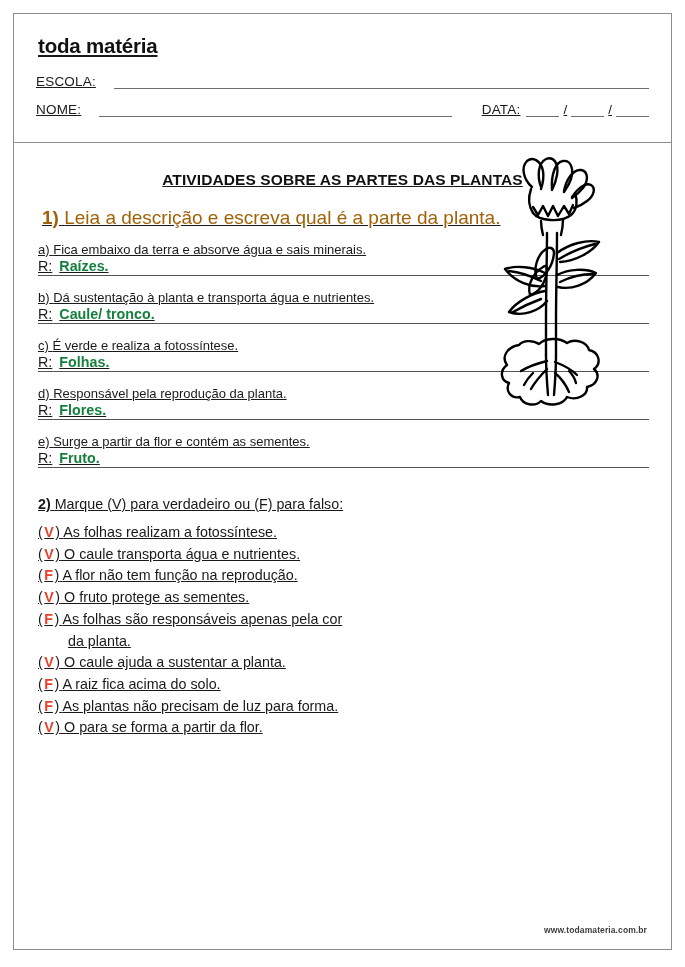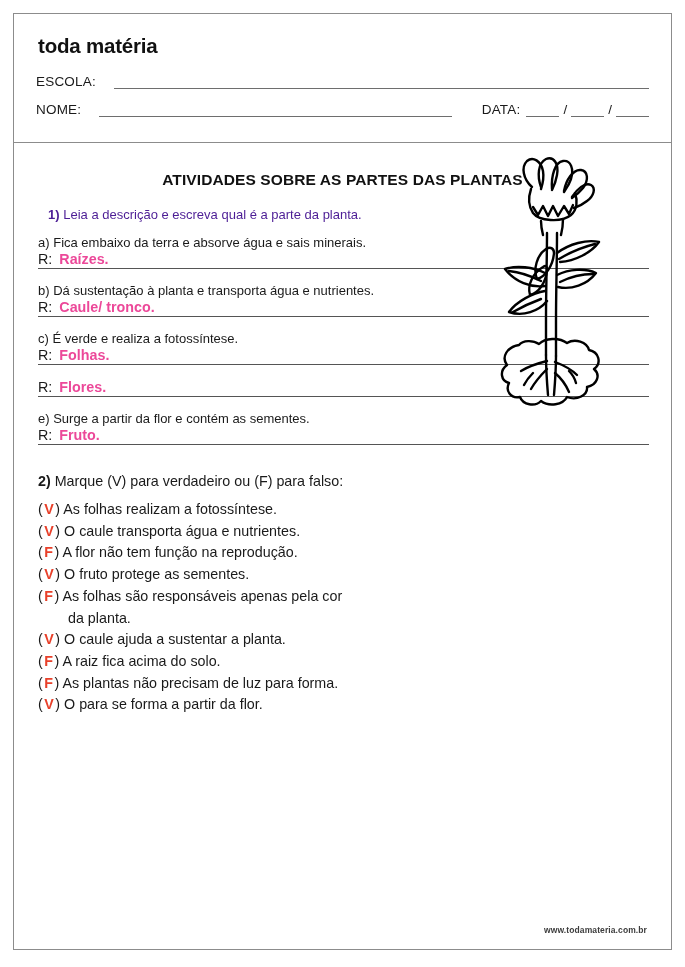--- a/index.html
+++ b/index.html
@@ -17,20 +17,21 @@
 
   .page {
     position: absolute;
     left: 13px;
     top: 13px;
     width: 659px;
     height: 937px;
     border: 1px solid #8c8c8c;
     box-sizing: border-box;
     background: #ffffff;
+    text-decoration: underline;
   }
 
   
   .header {
     border-bottom: 1px solid #8c8c8c;
     padding: 16px 22px 10px 22px;
     box-sizing: border-box;
     height: 129px;
   }
   .logo {
@@ -90,23 +91,23 @@
   }
   .title {
     text-align: center;
     font-size: 15.5px;
     font-weight: bold;
     letter-spacing: 0.1px;
     margin: 8px 0 18px 0;
     color: #111111;
   }
   .q-intro {
-    font-size: 13px;
-    margin: 0 0 13px 12px;
-    color: #4c1d95;
+    font-size: 19px;
+    margin: 0 0 13px 6px;
+    color: #a16207;
   }
   .q-num { font-weight: bold; }
 
   .item { margin-bottom: 14px; }
   .item-text {
     font-size: 13px;
     margin: 0 0 1px 2px;
     color: #1a1a1a;
   }
   .answer-line {
@@ -117,21 +118,21 @@
     margin-left: 2px;
   }
   .answer-r {
     font-size: 14.3px;
     color: #1a1a1a;
     margin-right: 3px;
   }
   .answer-val {
     font-size: 14.3px;
     font-weight: bold;
-    color: #ec4899;
+    color: #15803d;
     padding-left: 4px;
   }
 
   
   .tf-section { margin-top: 28px; }
   .tf-intro {
     font-size: 14.3px;
     margin: 0 0 10px 2px;
   }
   .tf-list {
@@ -237,20 +238,24 @@
         <span>c)</span>
         <span>É verde e realiza a fotossíntese.</span>
       </div>
       <div class="answer-line">
         <span class="answer-r">R:</span>
         <span class="answer-val">Folhas.</span>
       </div>
     </div>
 
     <div class="item">
+      <div class="item-text">
+        <span>d)</span>
+        <span>Responsável pela reprodução da planta.</span>
+      </div>
       <div class="answer-line">
         <span class="answer-r">R:</span>
         <span class="answer-val">Flores.</span>
       </div>
     </div>
 
     <div class="item">
       <div class="item-text">
         <span>e)</span>
         <span>Surge a partir da flor e contém as sementes.</span>

